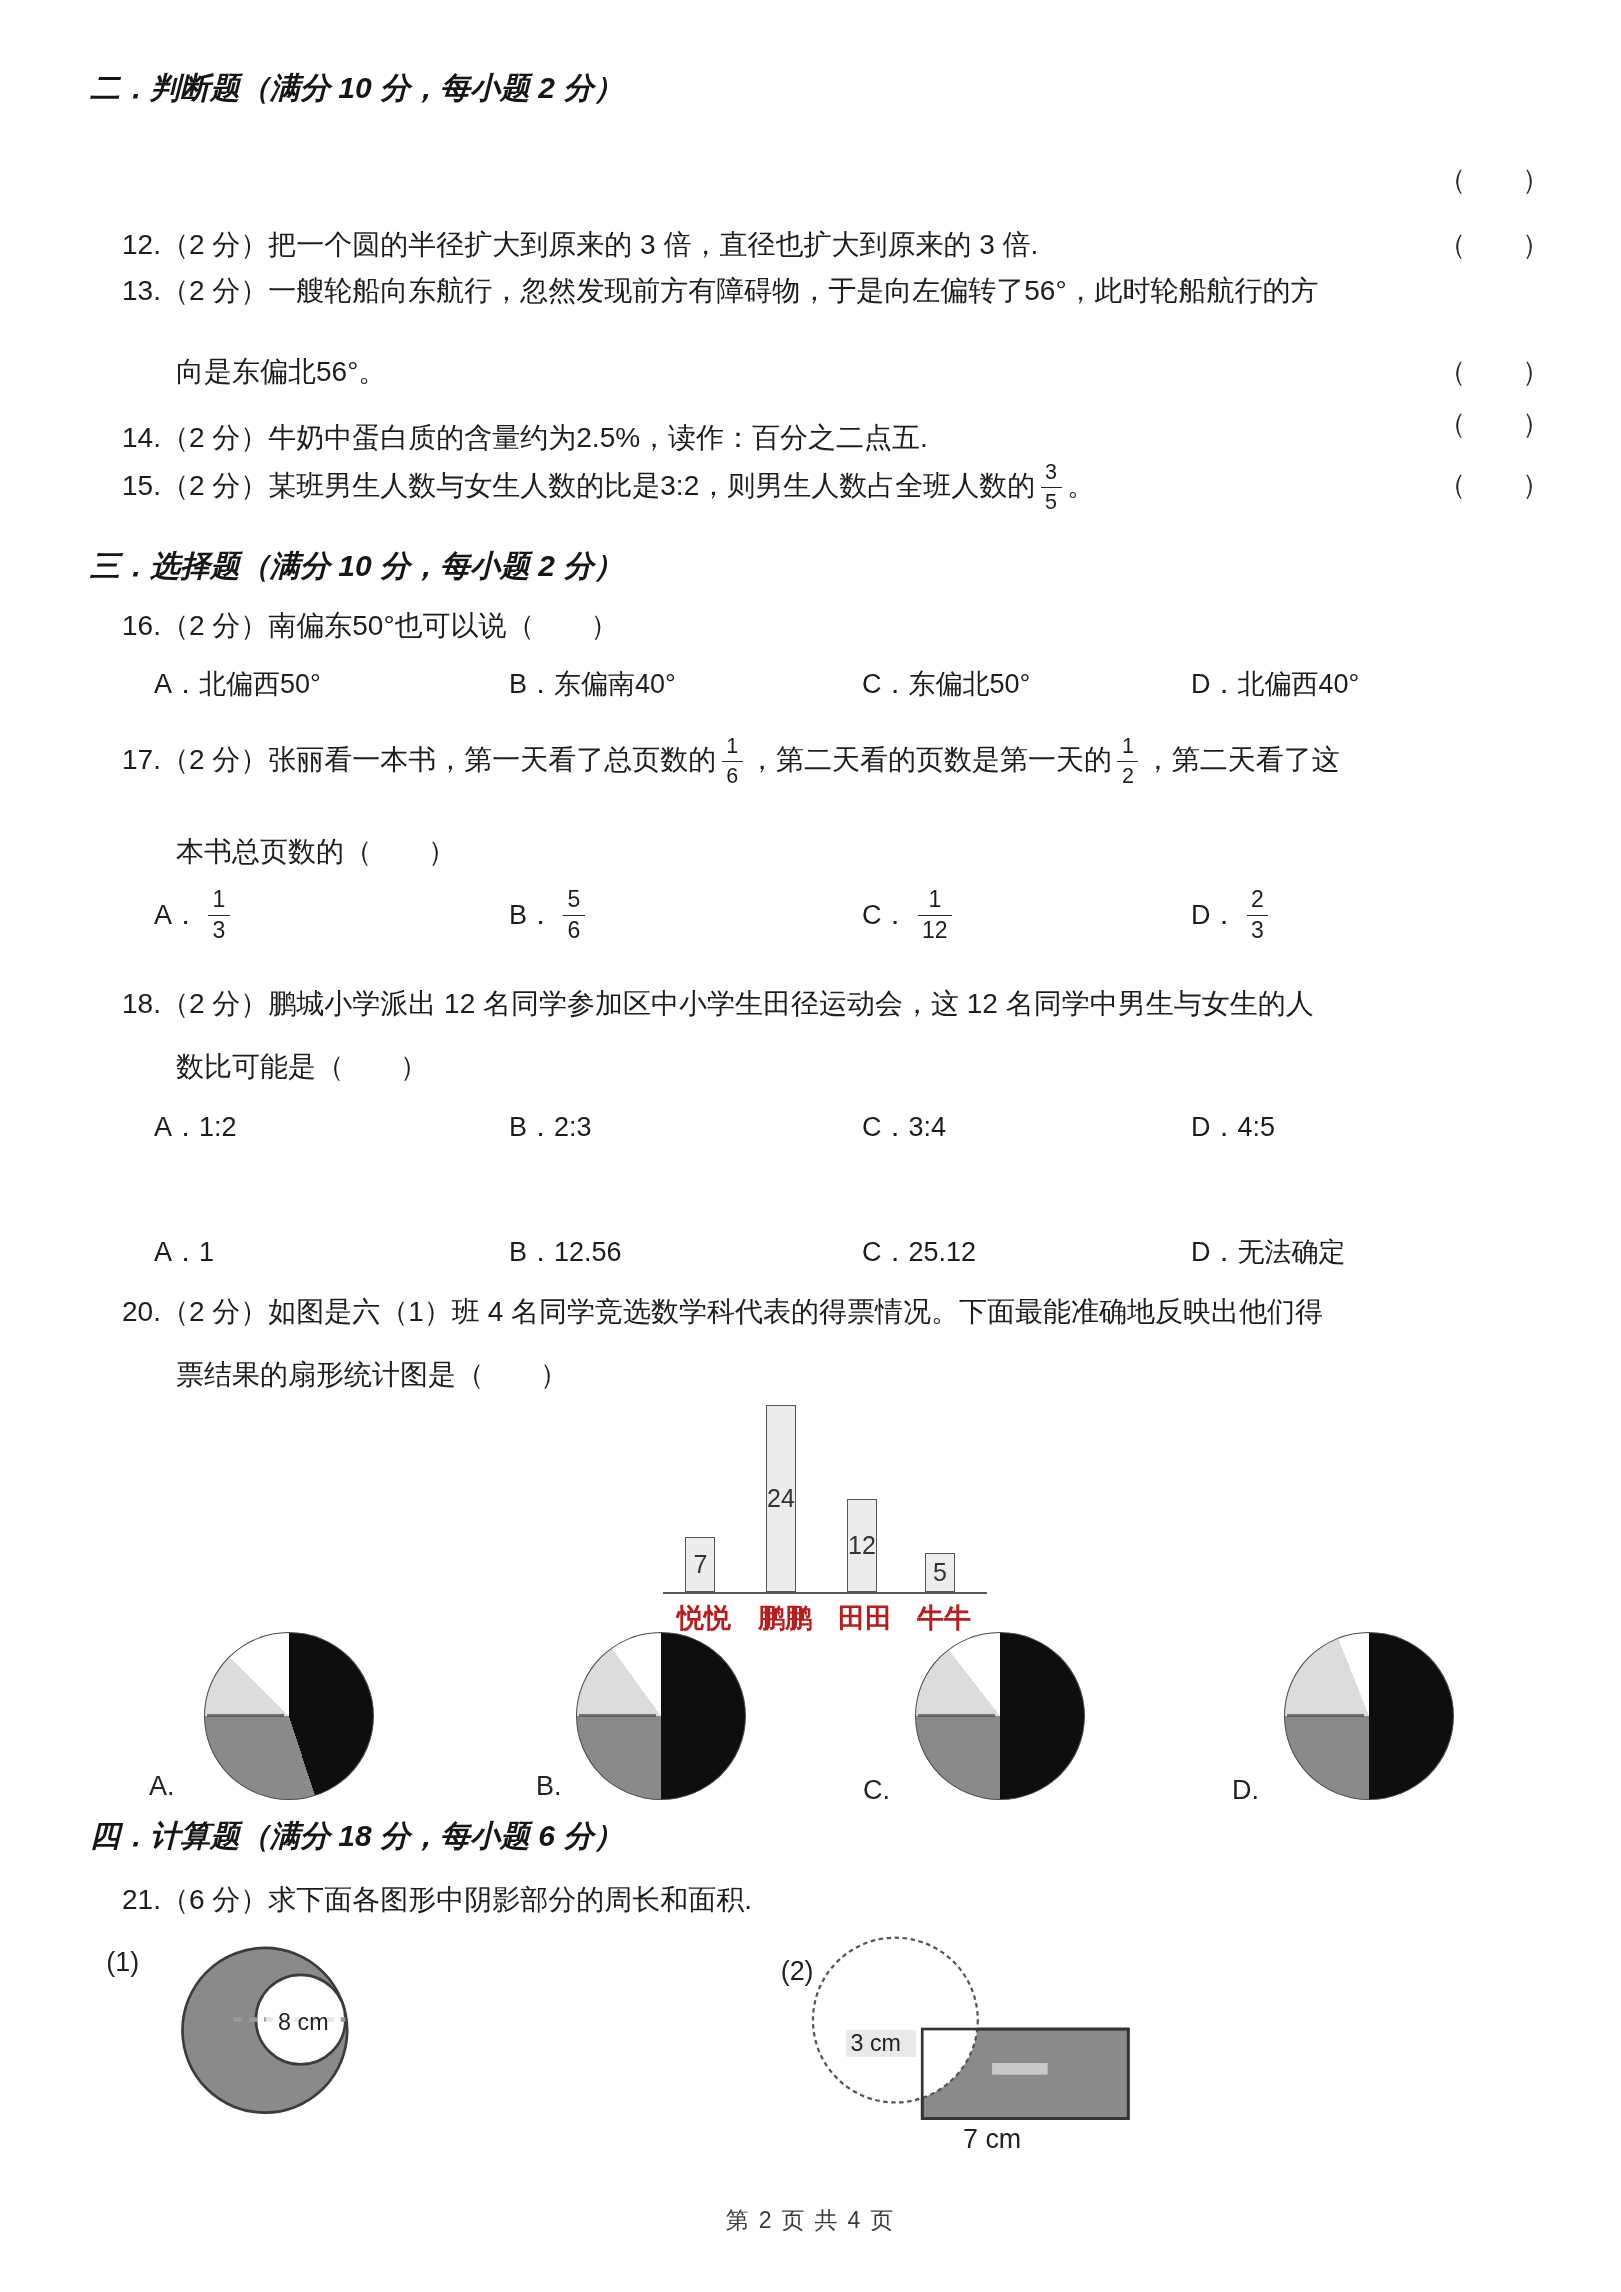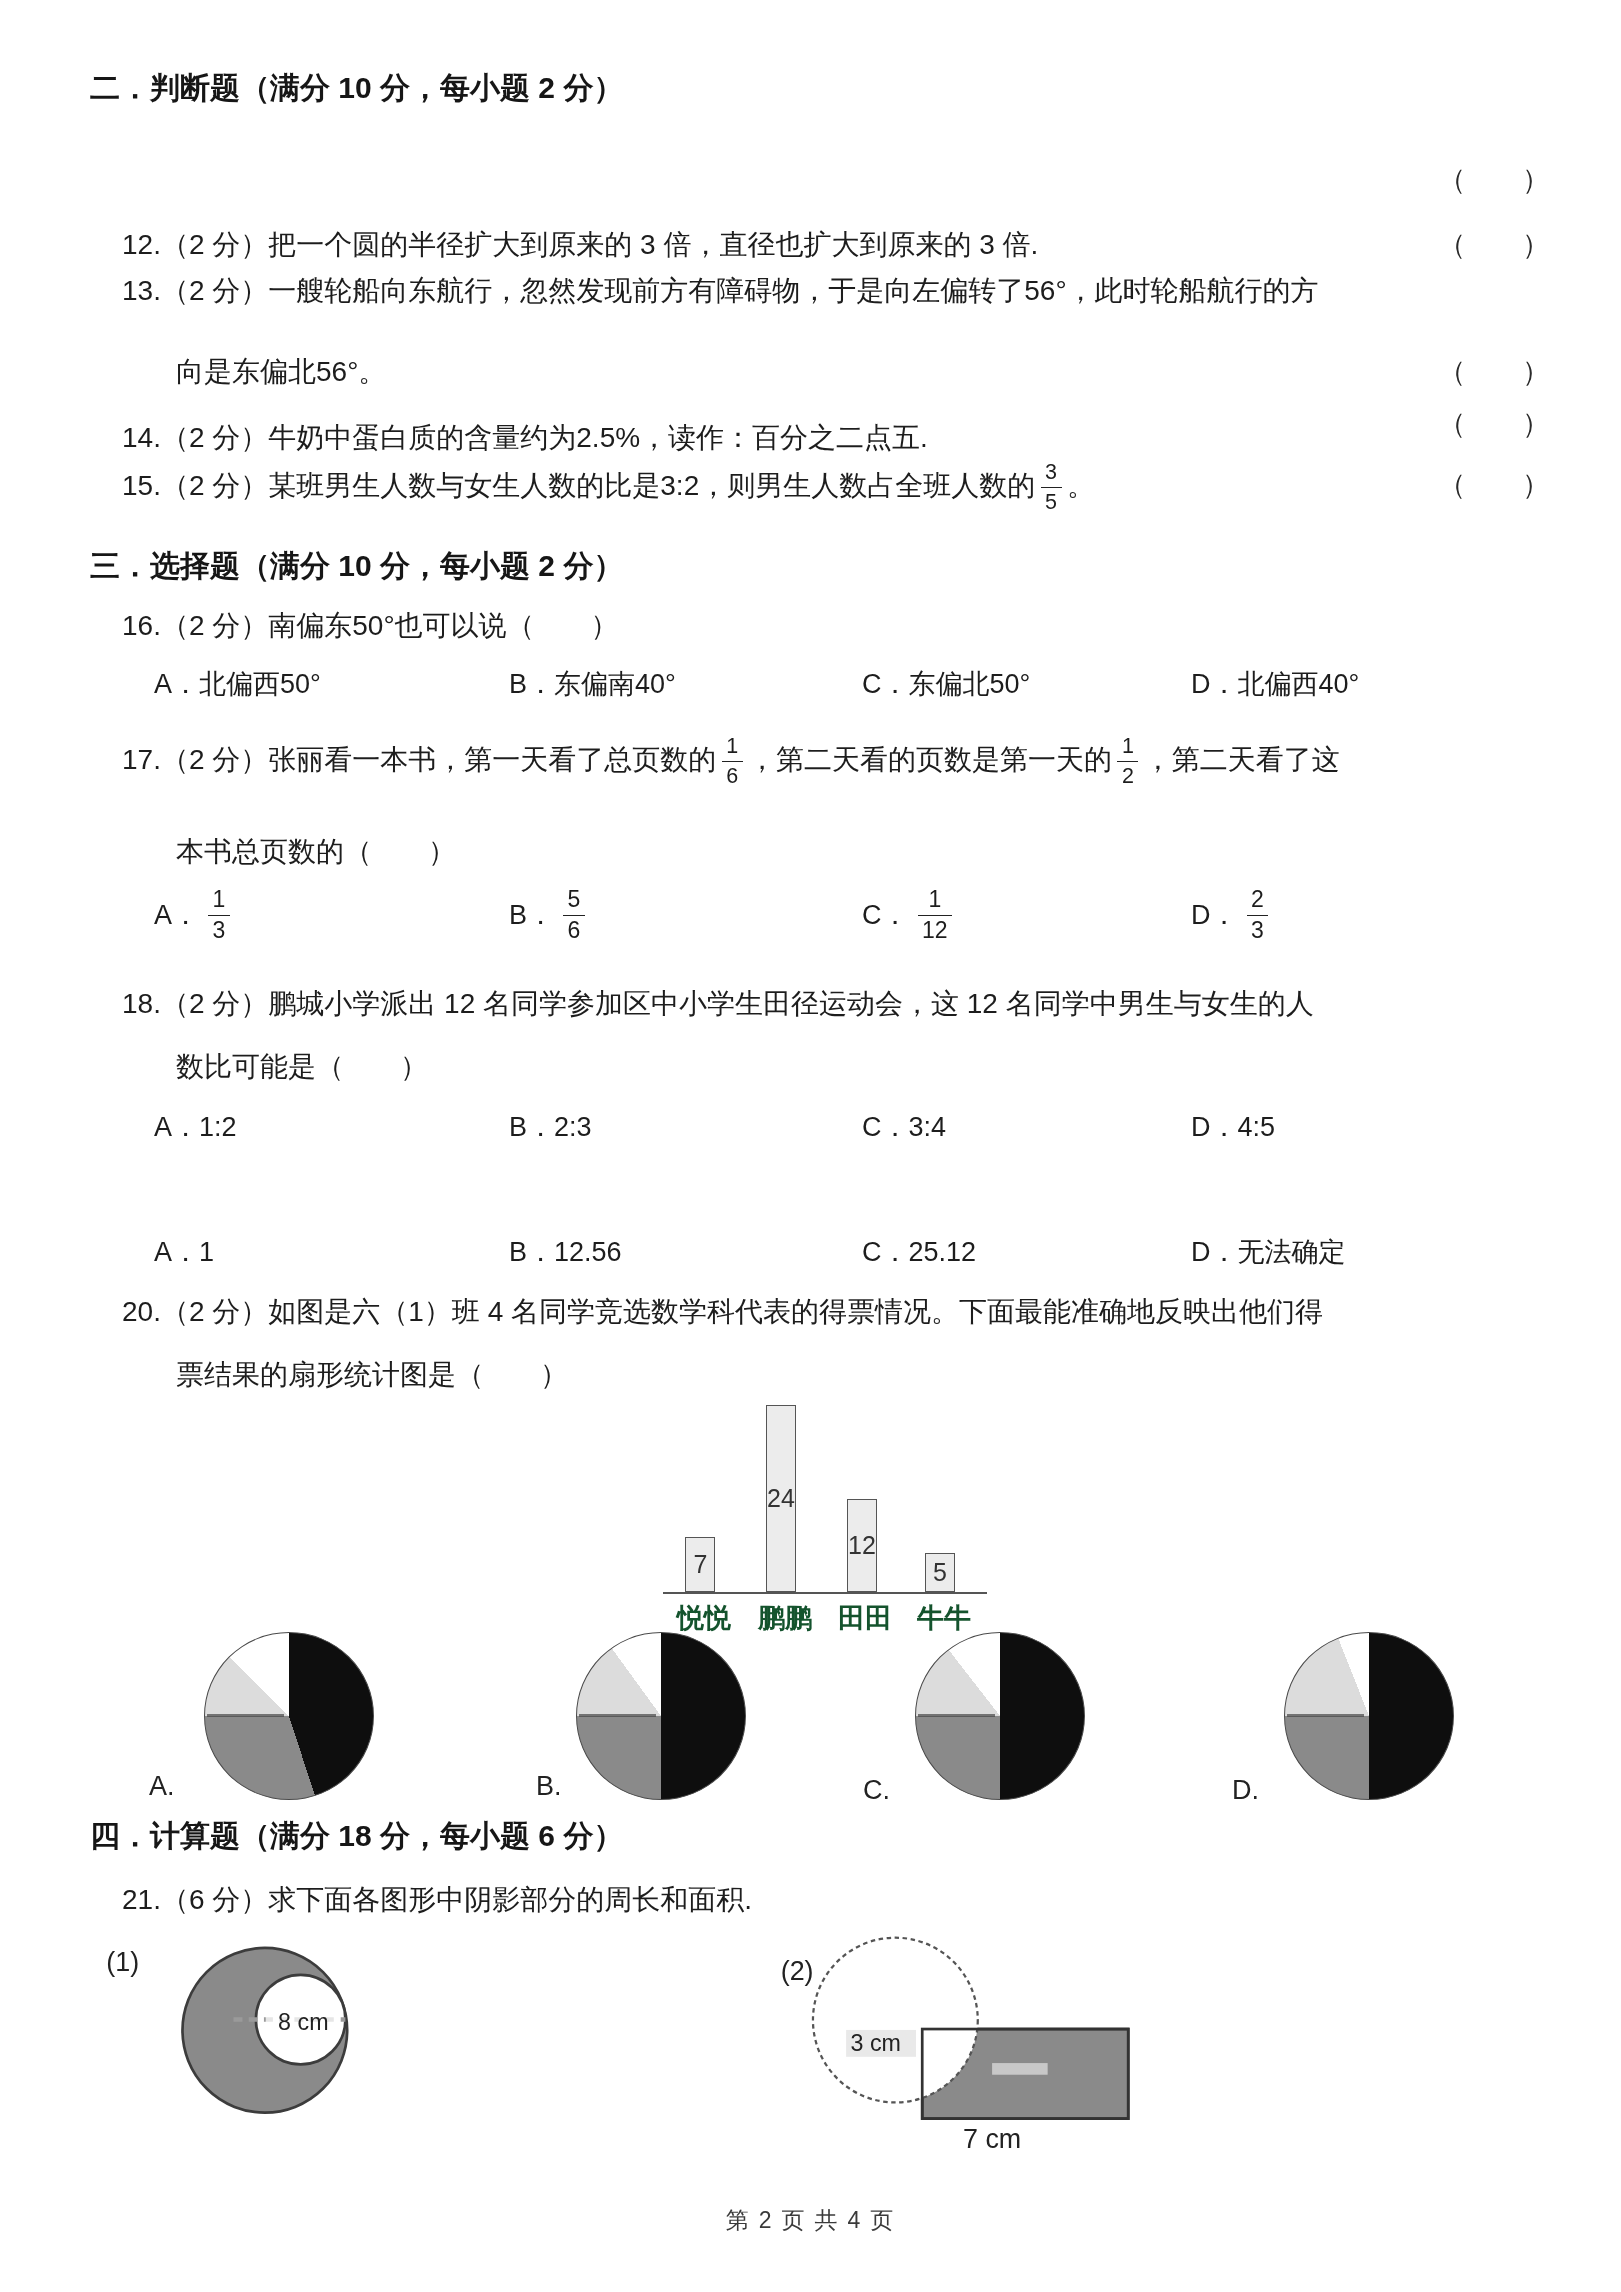--- a/index.html
+++ b/index.html
@@ -1,34 +1,34 @@
 <!DOCTYPE html>
 <html style="font-size:14.3px"><head>
 <meta charset="utf-8">
 <style>
   html,body{margin:0;padding:0;background:#fff;}
   .page{position:relative;width:1621px;height:2293px;background:#ffffff;overflow:hidden;
         font-family:"Liberation Sans","DejaVu Sans",sans-serif;color:#1d1d1d;}
   .line{position:absolute;white-space:nowrap;font-size:28px;color:#1d1d1d;}
-  .heading{position:absolute;white-space:nowrap;font-size:30px;font-weight:bold;color:#161616;}
+  .heading{position:absolute;white-space:nowrap;font-size:30px;font-weight:bold;color:#161616;font-style:italic;}
   .paren{position:absolute;white-space:nowrap;font-size:28px;color:#2a2a2a;}
   .opt{position:absolute;white-space:nowrap;font-size:27px;color:#1d1d1d;display:inline-flex;align-items:center;}
   .frac{display:inline-flex;flex-direction:column;align-items:center;vertical-align:middle;
         line-height:1;margin:0 5.4px;font-size:21.5px;color:#1d1d1d;}
   .frac .num{padding:0 4.5px 3.6px;}
   .frac .den{border-top:1.8px solid #222;padding:3.6px 4.5px 0;}
   .opt .frac{font-size:23px;margin-left:9px;}
   
   .barchart{position:absolute;left:663px;top:1399px;width:324px;height:193px;
             border-bottom:2.7px solid #555;}
   .bar{position:absolute;bottom:0;width:30px;background:#ececec;border:1.8px solid #555;
        box-sizing:border-box;display:flex;align-items:center;justify-content:center;}
   .bar-val{font-size:25px;color:#333;}
   .bar-label{position:absolute;top:1600px;width:72px;text-align:center;font-size:27px;
-             font-weight:600;color:#14532d;white-space:nowrap;}
+             font-weight:600;color:#b91c1c;white-space:nowrap;}
   
   .pie{position:absolute;top:1632px;width:170px;height:168px;border-radius:50%;
        border:1.8px solid #4a4a4a;box-sizing:border-box;}
   .pie::before{content:"";position:absolute;left:1.8px;top:50%;width:46%;height:2.7px;
                margin-top:-1.8px;background:rgba(70,70,70,.7);}
   .pie-label{position:absolute;font-size:27px;color:#222;white-space:nowrap;}
   .figure{position:absolute;}
   .footer{position:absolute;top:2205px;left:0;width:100%;text-align:center;
           font-size:23px;color:#3a3a3a;letter-spacing:1.8px;}
 </style>

